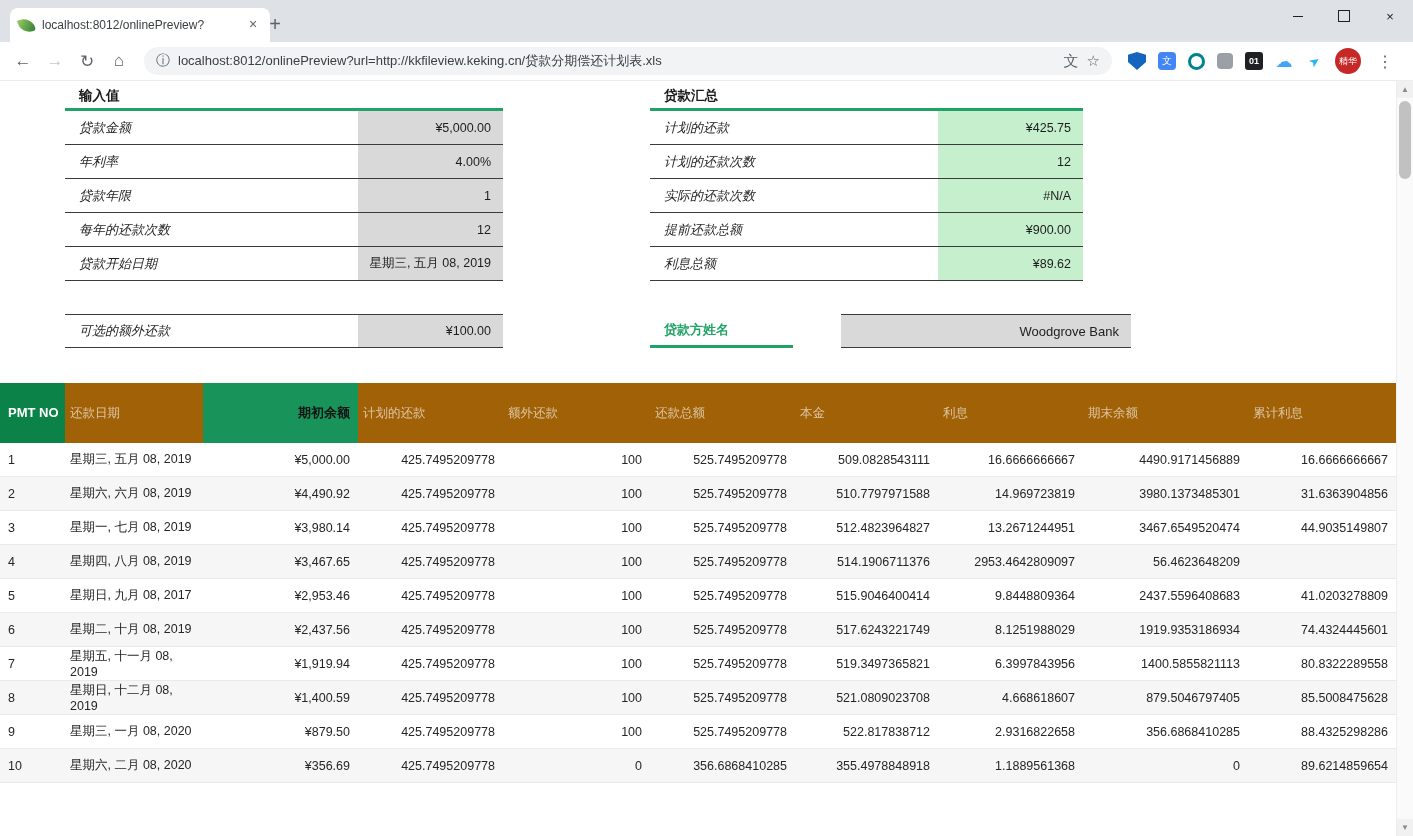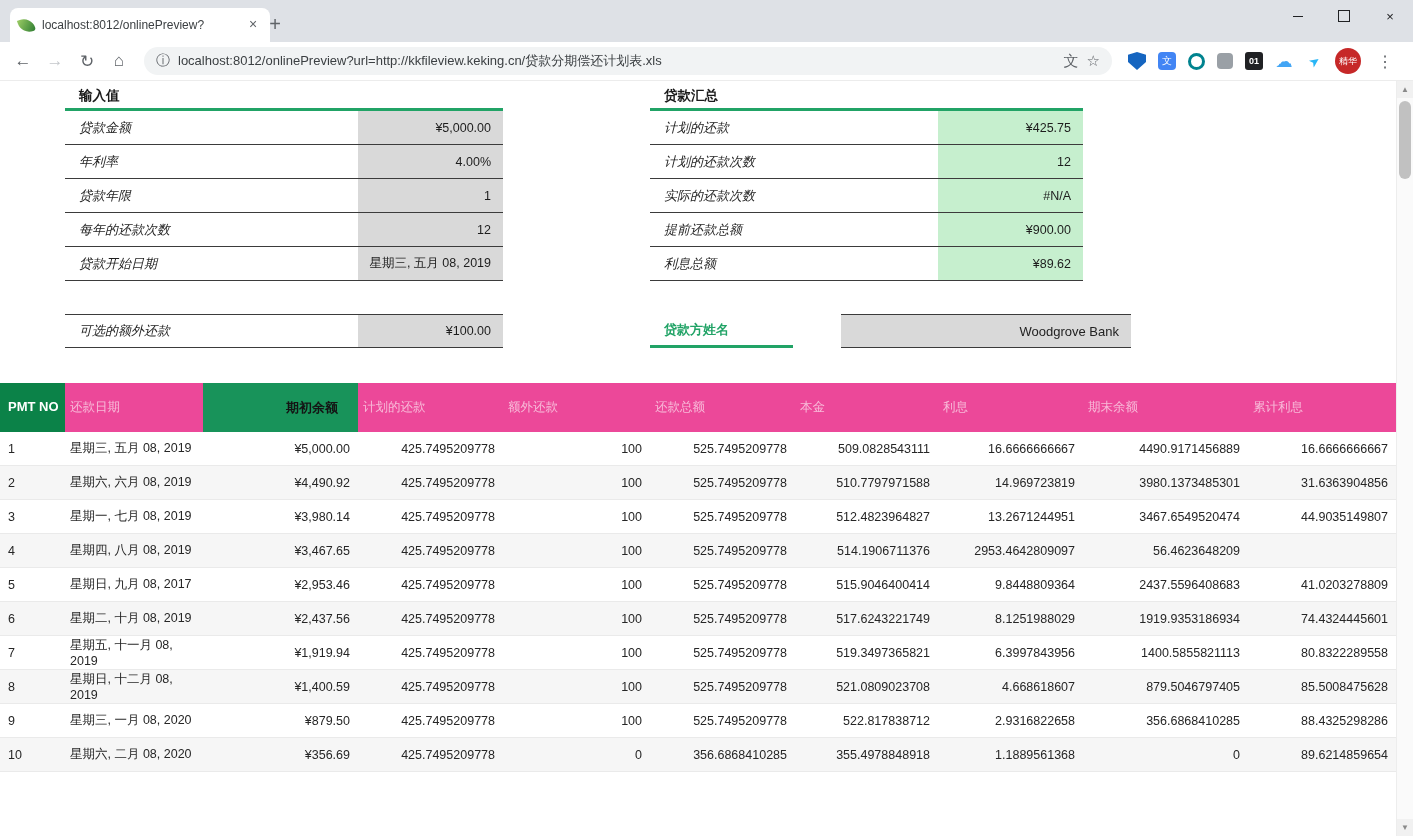--- a/index.html
+++ b/index.html
@@ -68,27 +68,27 @@
   .lender-row{display:grid;grid-template-columns:143px 290px;margin-top:33px;height:34px;
        box-sizing:border-box;gap:48px;}
   .lender-label{color:#21a366;font-weight:bold;font-size:13px;display:flex;
        align-items:center;padding-left:14px;border-bottom:3px solid #21a366;box-sizing:border-box;}
   .lender-value{background:#d9d9d9;display:flex;align-items:center;justify-content:flex-end;
        padding-right:12px;font-size:13px;border-top:1px solid #3b3b3b;
        border-bottom:1px solid #3b3b3b;box-sizing:border-box;}
 
   .tgrid{display:grid;grid-template-columns:65px 138px 155px 145px 147px 145px 143px 145px 165px 148px;}
   .grid-table{position:absolute;left:0;top:302px;width:1396px;}
-  .t-header{height:49px;background:#ec4899;}
+  .t-header{height:60px;background:#a16207;}
   .th{display:flex;align-items:center;font-size:12.5px;color:rgba(255,255,255,0.62);
        padding-left:5px;overflow:hidden;}
   .th-pmt{background:#0b8248;color:#fff;font-weight:bold;font-size:13px;line-height:1.25;
        padding-left:8px;padding-right:6px;}
   .th-balance{background:#18935a;color:#141414;font-weight:bold;justify-content:flex-end;
-       padding-right:20px;font-size:13px;}
+       padding-right:8px;font-size:13px;}
   .t-row{min-height:34px;border-bottom:1px solid #eaeaea;background:#fff;box-sizing:border-box;}
   .t-row.alt{background:#f6f6f6;}
   .td{display:flex;align-items:center;justify-content:flex-end;padding-right:8px;
        font-size:12.5px;color:#262626;}
   .td-pmt{justify-content:flex-start;padding-left:8px;}
   .td-date{justify-content:flex-start;text-align:left;padding-left:5px;padding-right:10px;}
 
   
   .vscroll{position:absolute;right:0;top:81px;width:17px;height:755px;background:#fafafa;
        border-left:1px solid #ededed;box-sizing:border-box;}

